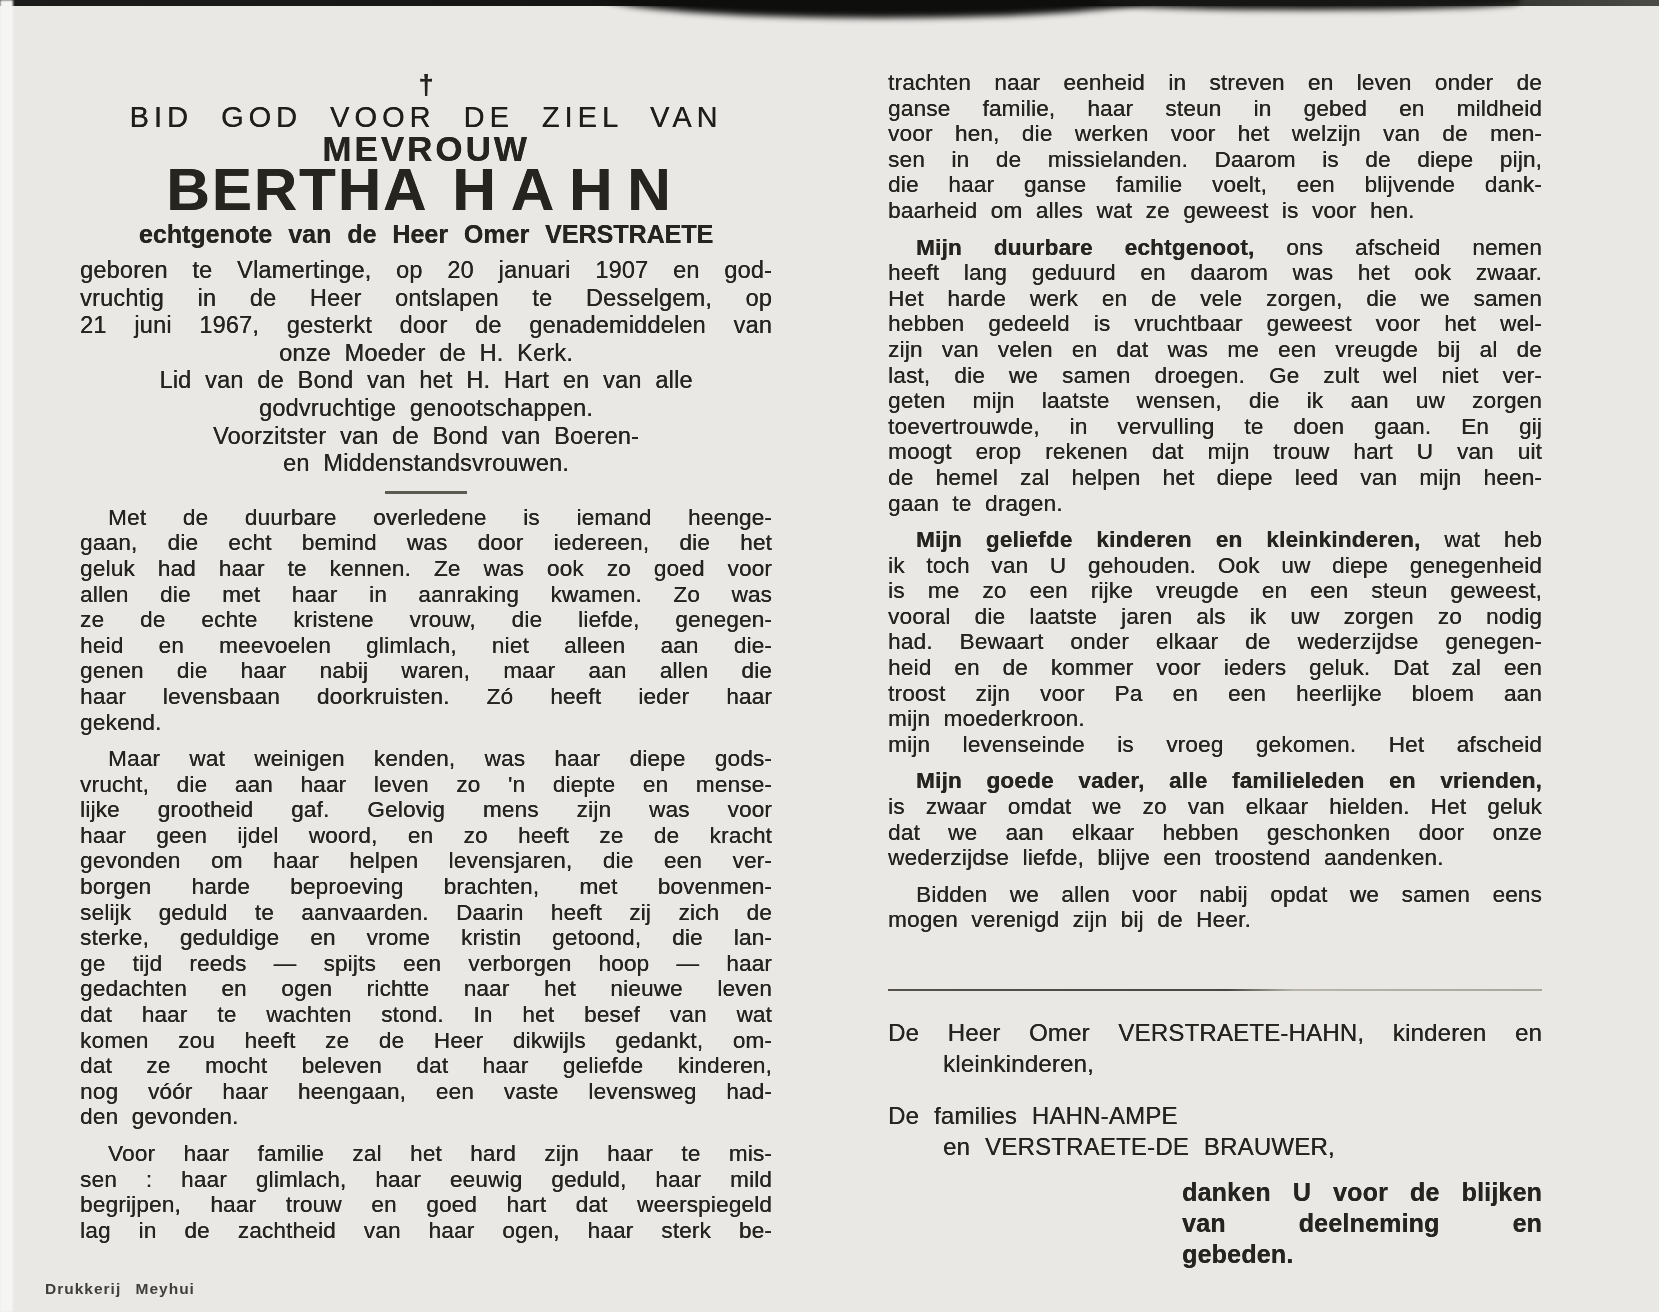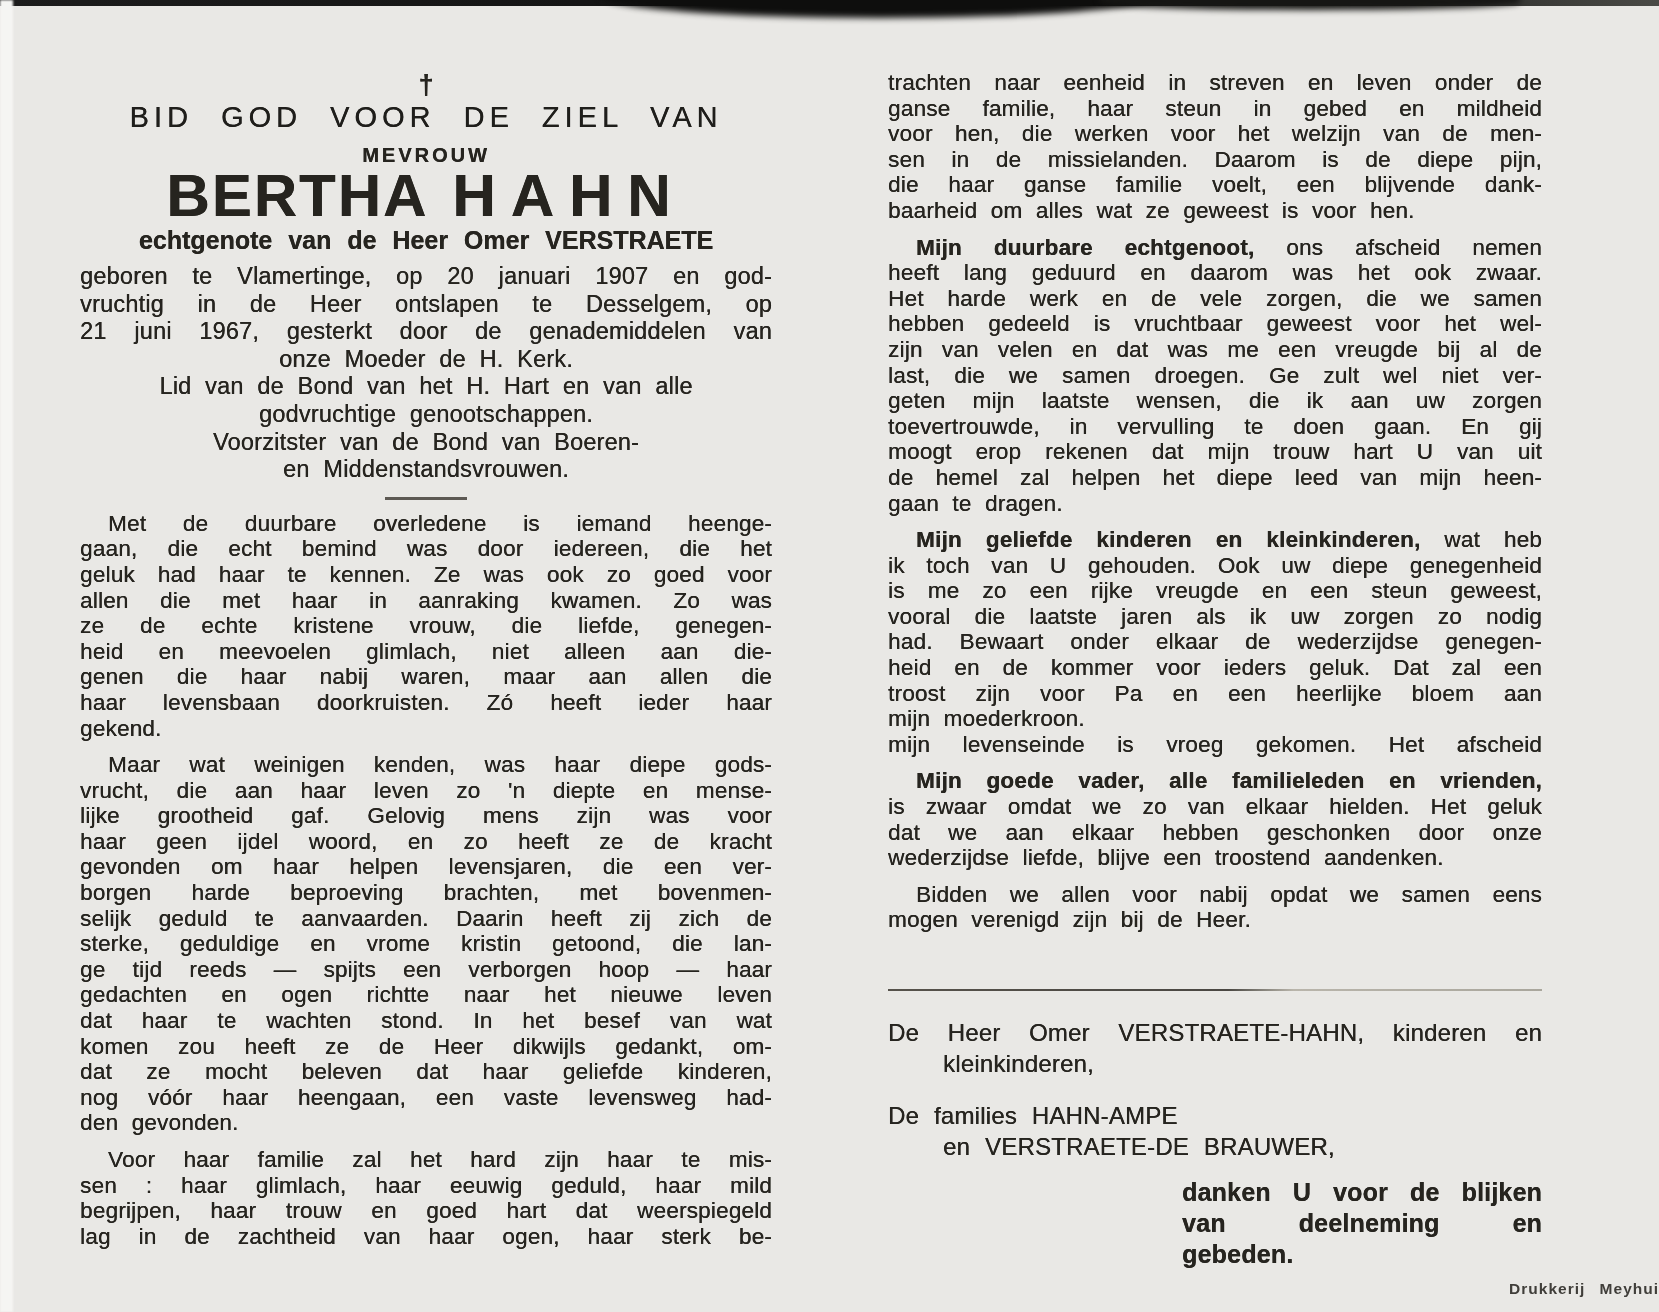--- a/index.html
+++ b/index.html
@@ -19,21 +19,21 @@
   .scan-left{position:absolute;top:0;left:0;width:13px;height:100%;background:#f5f5f3;filter:blur(1px);}
 
   .col{position:absolute;top:70px;}
   .col-left{left:80px;width:692px;}
   .col-right{left:888px;width:654px;}
 
   
   .hdr{text-align:center;}
   .cross{font-size:27px;line-height:30px;font-weight:bold;}
   .invocation{font-size:29px;line-height:34px;letter-spacing:5px;word-spacing:15px;color:#1f1e1b;}
-  .honorific{margin-top:6px;font-size:20px;line-height:30px;font-weight:bold;letter-spacing:3px;}
+  .honorific{font-size:35px;line-height:30px;font-weight:bold;letter-spacing:3px;}
   .name{margin-top:2px;font-size:60px;line-height:48px;font-weight:bold;letter-spacing:2px;}
   .name .fam{letter-spacing:15px;margin-left:24px;}
   .spouse{margin-top:6px;font-size:25px;line-height:28px;font-weight:bold;word-spacing:9px;}
 
   
   .lines .ln{font-size:22.5px;line-height:25.6px;word-spacing:7px;letter-spacing:0.2px;}
   .ln.j{text-align:justify;text-align-last:justify;}
   .ln.l{text-align:left;}
   .ln.c{text-align:center;}
   .ln.ind1{text-indent:28px;}
@@ -49,21 +49,21 @@
 
   .ack{margin-top:27px;}
   .ack .ln{font-size:24px;line-height:30.5px;word-spacing:8px;}
   .ack .ln.sp{margin-top:22px;}
 
   .thanks{width:360px;margin:15px 0 0 auto;font-weight:bold;}
   .thanks .ln{font-size:25px;line-height:31px;font-weight:bold;}
 
   .footer{
     position:absolute;left:0;bottom:14px;width:100%;
-    text-align:right;padding-left:45px;box-sizing:border-box;
+    text-align:left;padding-left:45px;box-sizing:border-box;
     font-size:15.5px;font-weight:bold;color:#403e3a;
     letter-spacing:1px;word-spacing:9px;
     text-shadow:none;
   }
 </style>
 </head>
 <body>
 
 <div class="page">
 

